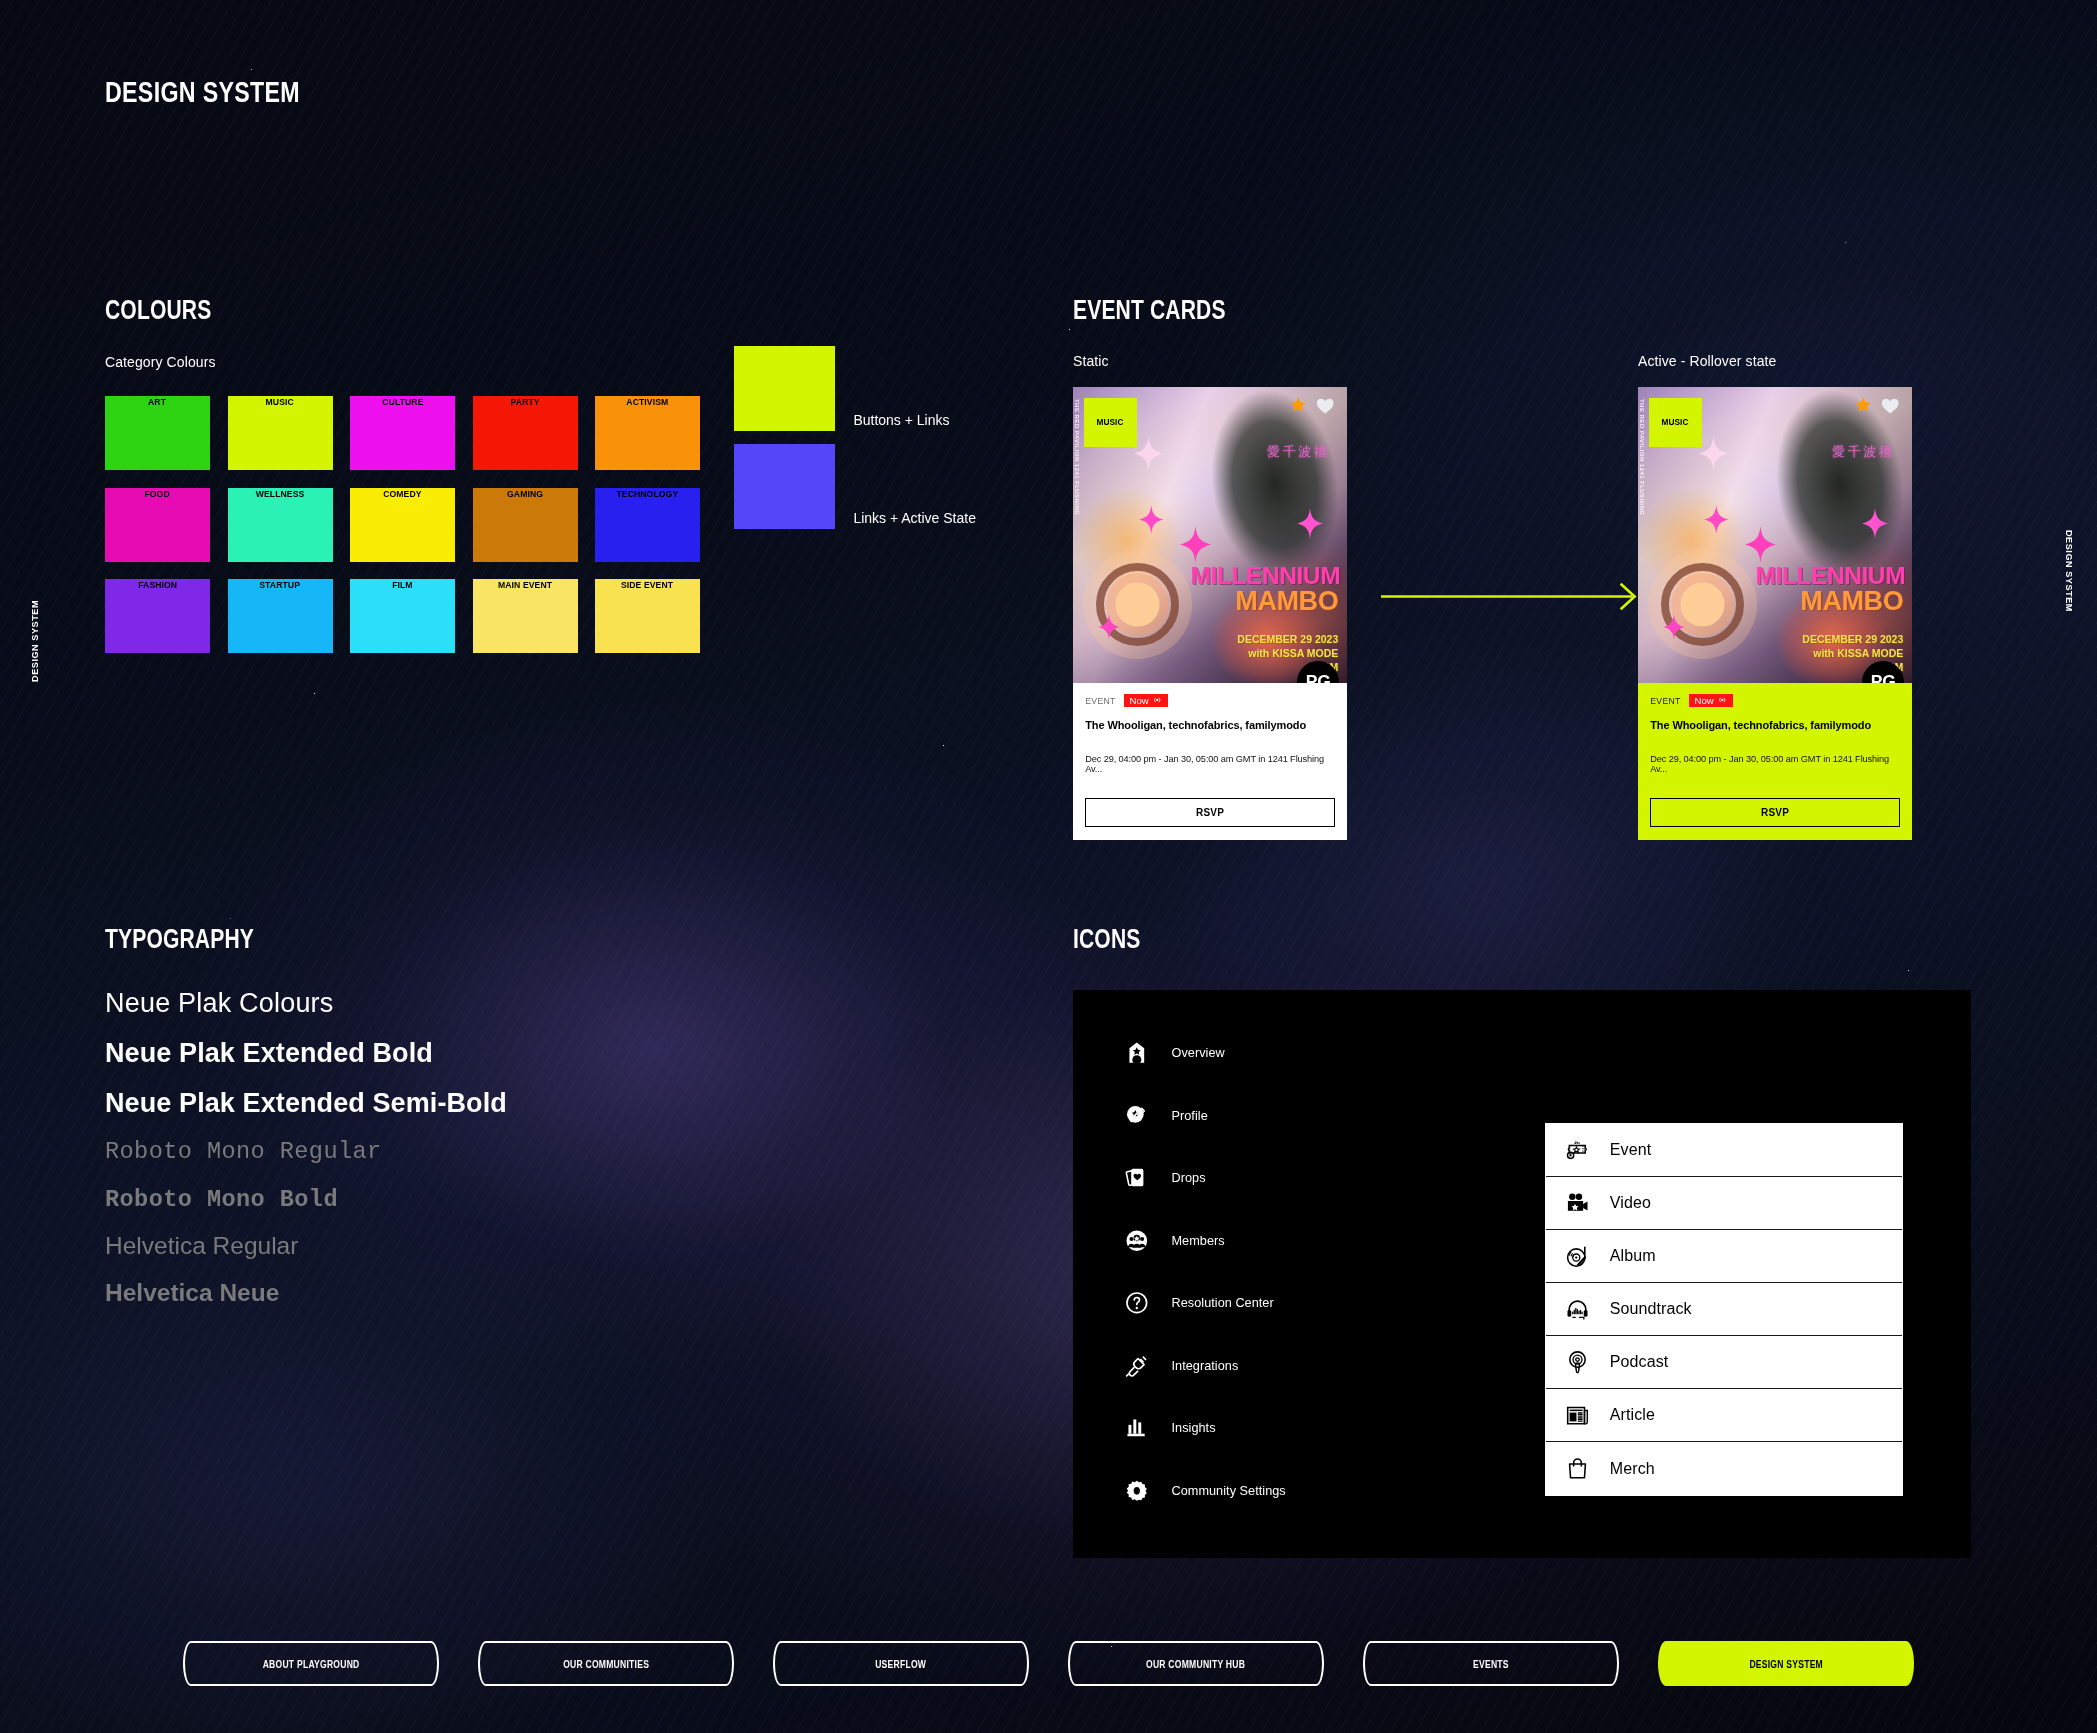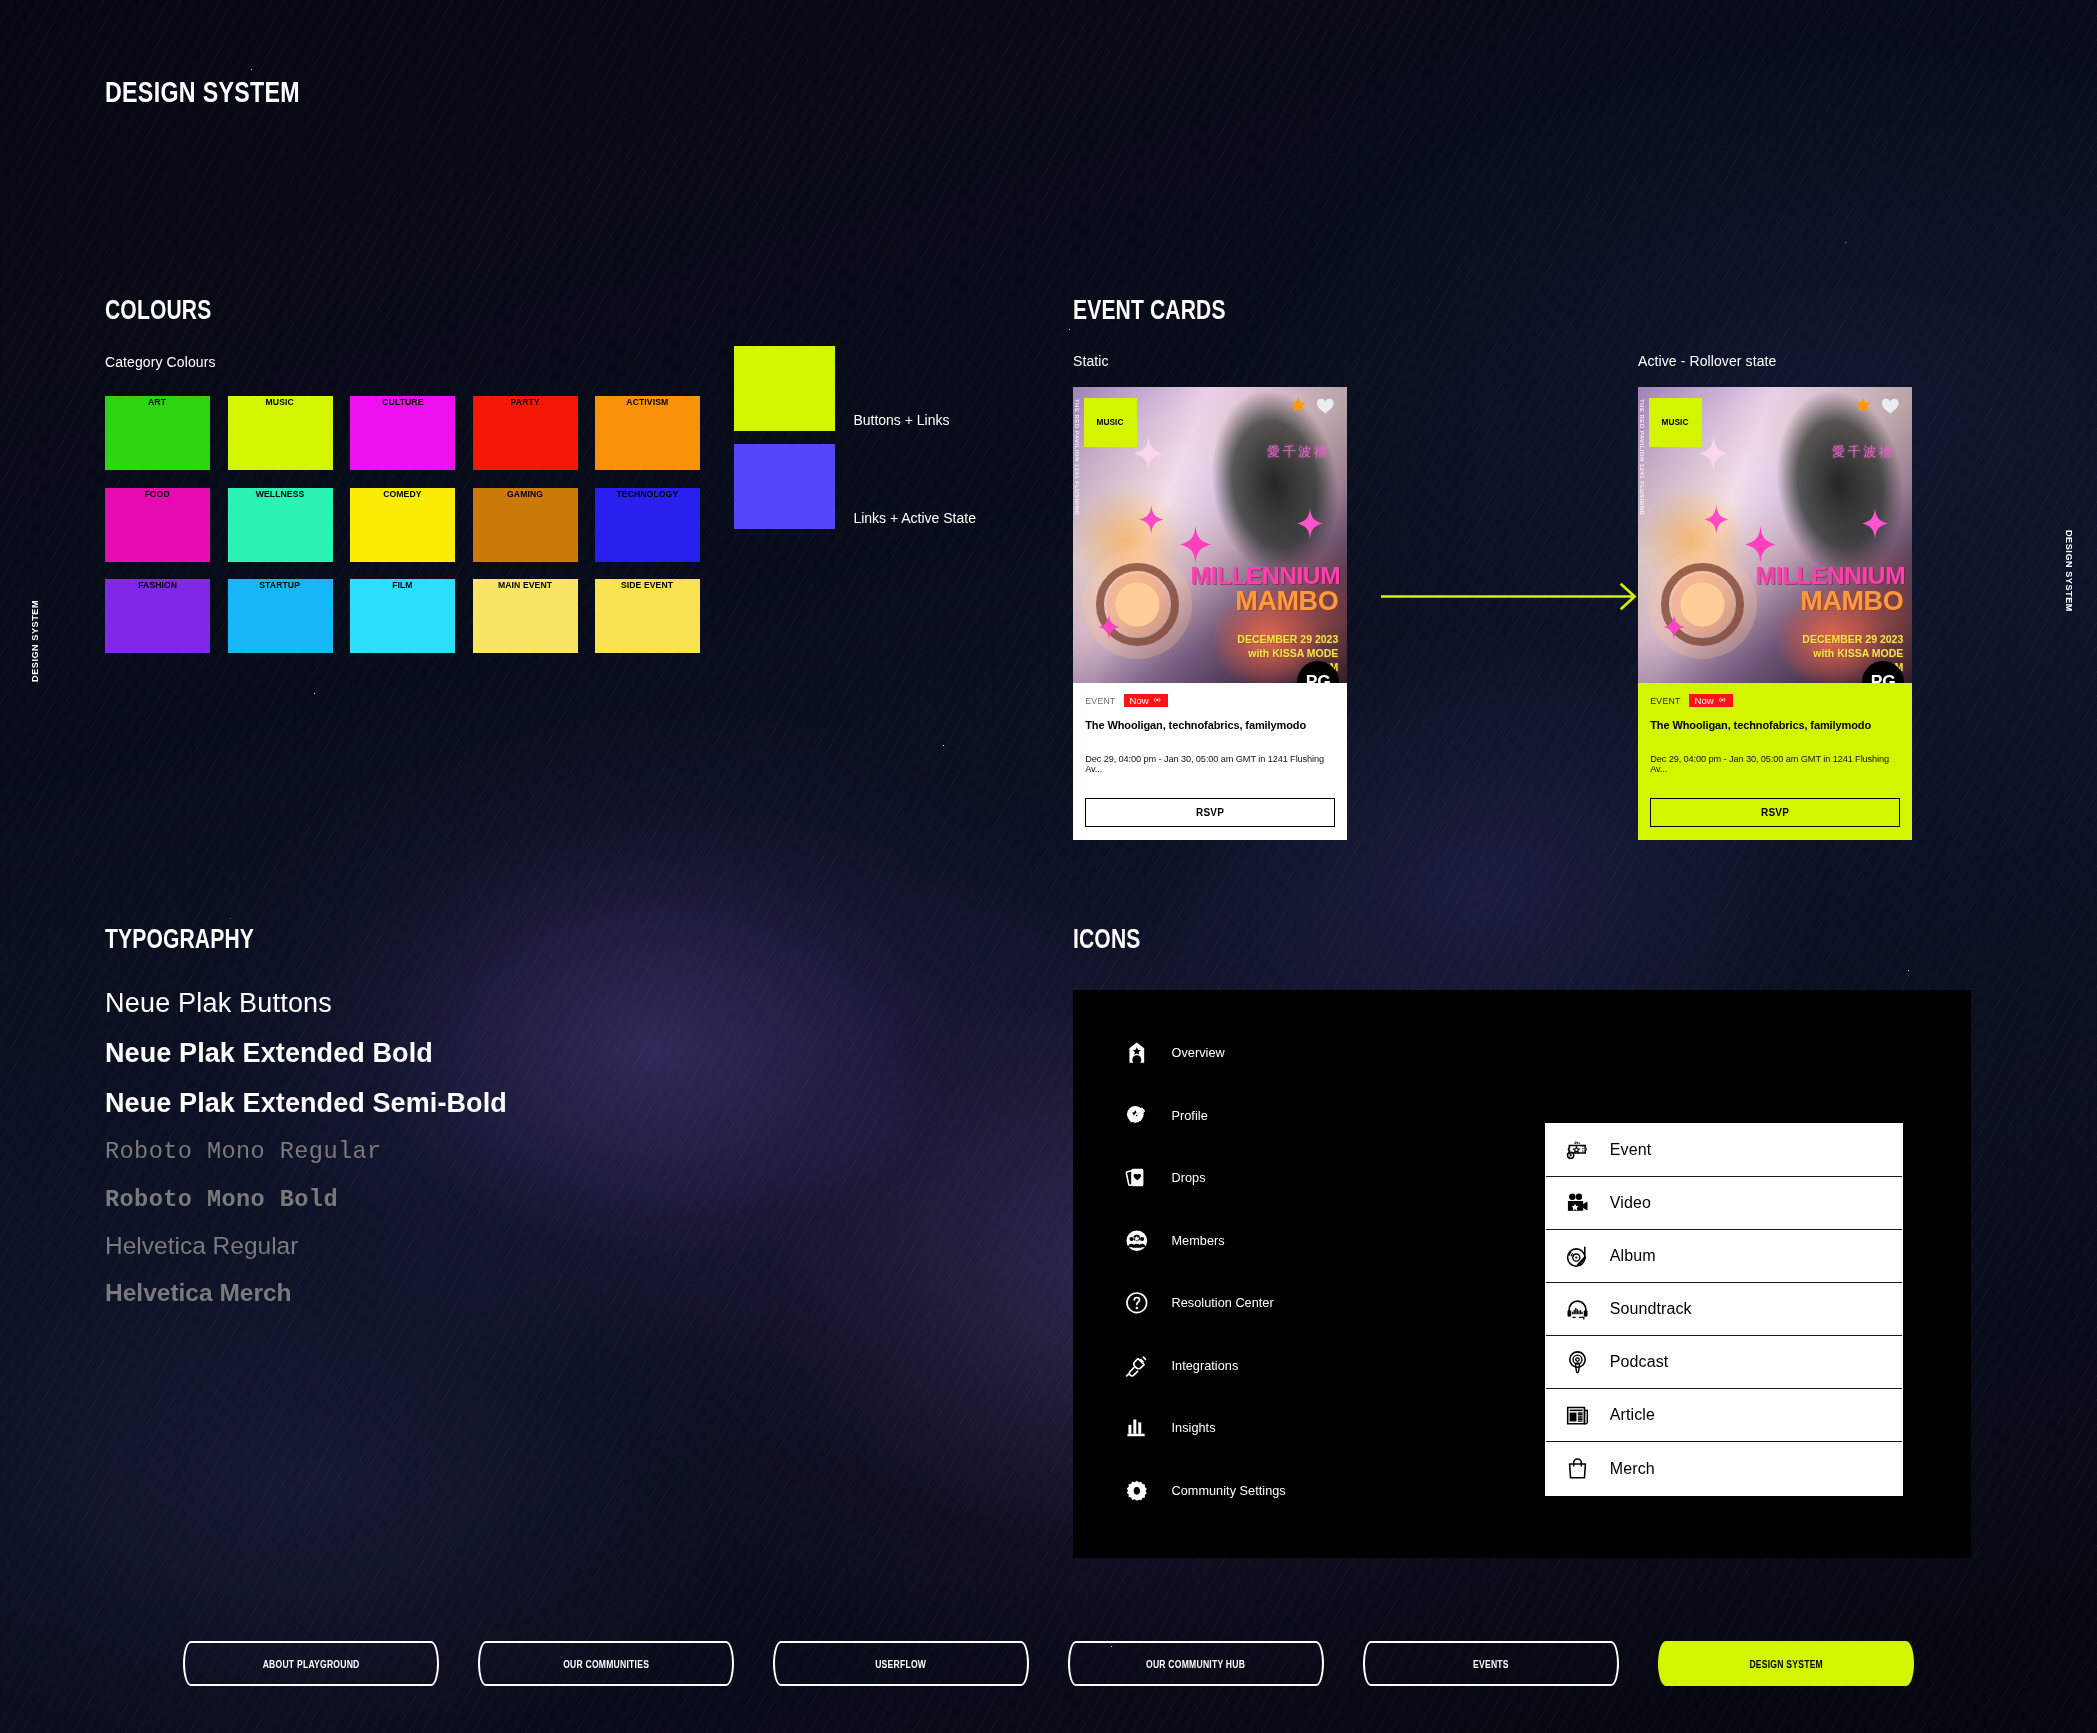--- a/index.html
+++ b/index.html
@@ -586,27 +586,27 @@
           <div class="rsvp">RSVP</div>
         </div>
       </div>
 
     </div>
   </section>
 
   <section id="typography">
     <div class="sec-h">TYPOGRAPHY</div>
     <div class="type-list" id="type-list">
-        <div class="type-line t-np">Neue Plak Buttons</div>
+        <div class="type-line t-np">Neue Plak Colours</div>
         <div class="type-line t-npb">Neue Plak Extended Bold</div>
         <div class="type-line t-npsb">Neue Plak Extended Semi-Bold</div>
         <div class="type-line t-rm">Roboto Mono Regular</div>
         <div class="type-line t-rmb">Roboto Mono Bold</div>
         <div class="type-line t-hr">Helvetica Regular</div>
-        <div class="type-line t-hb">Helvetica Merch</div>
+        <div class="type-line t-hb">Helvetica Neue</div>
       </div>
   </section>
 
   <section id="icons">
     <div class="sec-h">ICONS</div>
     <div class="icons-panel">
       <div class="nav-list" id="nav-list">
           <div class="nav-item">
             <span class="nav-ico">
               <svg viewBox="0 0 24 24" width="23.6" height="23.6">

